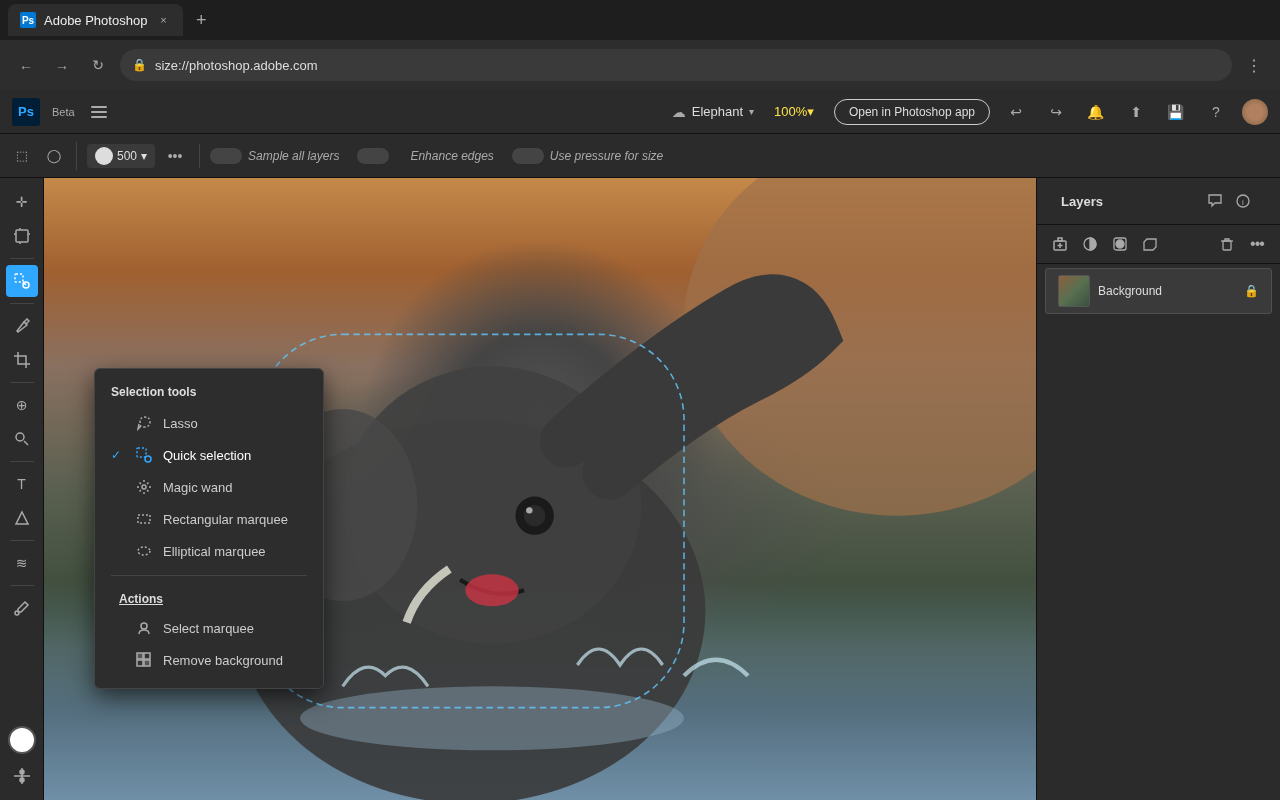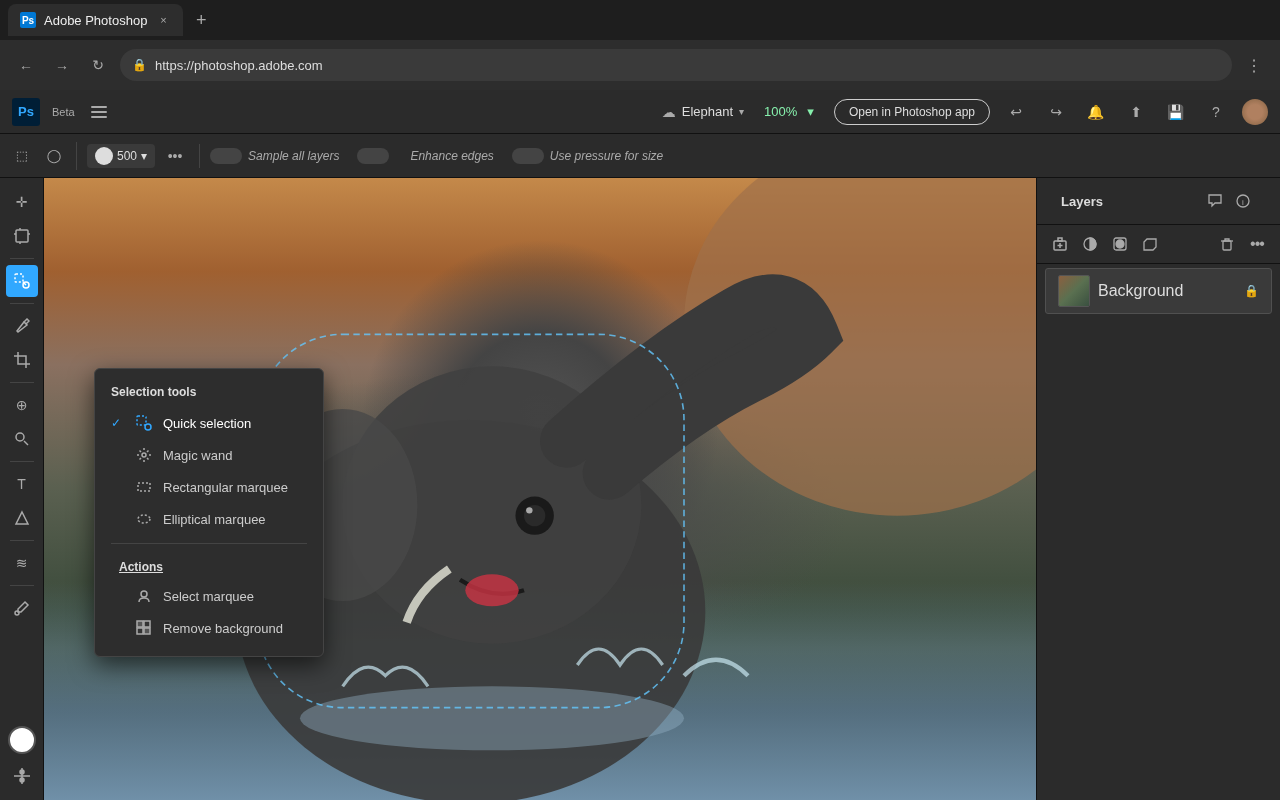--- a/index.html
+++ b/index.html
@@ -23,21 +23,21 @@
     .app-layout { display: flex; flex-direction: column; height: 710px; background: #1e1e1e; }
     .app-header { background: #2b2b2b; height: 44px; display: flex; align-items: center; padding: 0 12px; gap: 12px; border-bottom: 1px solid #111; }
     .ps-logo { width: 28px; height: 28px; background: #001e36; display: flex; align-items: center; justify-content: center; font-size: 13px; font-weight: bold; color: #31a8ff; border-radius: 3px; flex-shrink: 0; }
     .beta-label { font-size: 11px; color: #aaa; }
     .hamburger { display: flex; flex-direction: column; gap: 3px; cursor: pointer; padding: 4px; }
     .hamburger span { width: 16px; height: 2px; background: #aaa; border-radius: 1px; }
     .header-spacer { flex: 1; }
     .cloud-filename { display: flex; align-items: center; gap: 6px; font-size: 13px; color: #ddd; cursor: pointer; }
     .cloud-icon { font-size: 14px; color: #aaa; }
     .chevron-icon { font-size: 10px; color: #aaa; }
-    .zoom-control { display: flex; align-items: center; gap: 10px; font-size: 13px; color: #86efac; padding: 4px 8px; border-radius: 4px; cursor: pointer; }
+    .zoom-control { display: flex; align-items: center; gap: 0; font-size: 13px; color: #fde047; padding: 4px 8px; border-radius: 4px; cursor: pointer; }
     .open-photoshop-btn { background: transparent; border: 1.5px solid #ccc; border-radius: 16px; color: #ddd; font-size: 12px; padding: 5px 14px; cursor: pointer; white-space: nowrap; text-align: center; }
     .header-icon-btn { width: 28px; height: 28px; display: flex; align-items: center; justify-content: center; color: #aaa; font-size: 14px; cursor: pointer; border-radius: 4px; }
     .avatar { width: 26px; height: 26px; border-radius: 50%; background: #888; overflow: hidden; }
 
     
     .toolbar { background: #2b2b2b; height: 44px; display: flex; align-items: center; padding: 0 8px; gap: 6px; border-bottom: 1px solid #111; }
     .toolbar-group { display: flex; align-items: center; gap: 4px; border-right: 1px solid #444; padding-right: 8px; margin-right: 4px; }
     .toolbar-btn { width: 28px; height: 28px; display: flex; align-items: center; justify-content: center; color: #aaa; font-size: 13px; cursor: pointer; border-radius: 3px; }
     .brush-size { display: flex; align-items: center; gap: 4px; background: #3a3a3a; border-radius: 4px; padding: 3px 8px; font-size: 12px; color: #ddd; cursor: pointer; }
     .brush-preview { width: 18px; height: 18px; border-radius: 50%; background: #ddd; }
@@ -103,21 +103,21 @@
     .layers-header { display: flex; align-items: center; padding: 10px 24px; border-bottom: 1px solid #111; }
     .layers-title { font-size: 13px; font-weight: 600; color: #ddd; flex: 1; }
     .panel-icons { display: flex; gap: 2px; }
     .panel-icon { width: 26px; height: 26px; display: flex; align-items: center; justify-content: center; color: #aaa; font-size: 13px; cursor: pointer; border-radius: 3px; }
     .layers-toolbar { display: flex; align-items: center; padding: 6px 10px; gap: 4px; border-bottom: 1px solid #111; }
     .layer-action-btn { width: 26px; height: 26px; display: flex; align-items: center; justify-content: center; color: #aaa; font-size: 13px; cursor: pointer; border-radius: 3px; }
     .layers-spacer { flex: 1; }
     .layer-item { display: flex; align-items: center; gap: 8px; padding: 6px 12px; background: #3a3a3a; border: 1px solid #505050; margin: 4px 8px; border-radius: 3px; cursor: pointer; }
     .layer-thumb { width: 32px; height: 32px; border-radius: 2px; overflow: hidden; border: 1px solid #555; flex-shrink: 0; }
     .layer-thumb-img { width: 100%; height: 100%; background: linear-gradient(135deg, #8a6a4a, #4a6a5a, #3a5a4a); }
-    .layer-name { font-size: 16px; color: #ddd; flex: 1; }
+    .layer-name { font-size: 12px; color: #ddd; flex: 1; }
     .layer-lock { font-size: 12px; color: #aaa; }
   </style>
 </head>
 <body>
 
 <div class="browser-chrome">
 
   <div class="tab-bar">
     <div class="tab">
       <div class="tab-favicon">
@@ -128,21 +128,21 @@
     </div>
     <div class="tab-new">+</div>
   </div>
 
   <div class="browser-nav">
     <div class="nav-btn">←</div>
     <div class="nav-btn">→</div>
     <div class="nav-btn">↻</div>
     <div class="address-bar">
       <span class="address-lock">🔒</span>
-      <span>https://photoshop.adobe.com</span>
+      <span>size://photoshop.adobe.com</span>
     </div>
     <div class="browser-menu">⋮</div>
   </div>
 </div>
 
 <div class="app-layout">
 
   <div class="app-header">
     <div class="ps-logo">Ps</div>
     <span class="beta-label">Beta</span>
@@ -299,20 +299,30 @@
           <path d="M500 470 Q520 440 540 470 Q560 440 580 470" stroke="rgba(200,230,240,0.7)" stroke-width="3" fill="none"></path>
           <path d="M600 480 Q630 450 660 480" stroke="rgba(200,230,240,0.7)" stroke-width="4" fill="none"></path>
 
           <rect x="200" y="160" width="400" height="350" rx="80" ry="80" fill="none" stroke="rgba(100,200,255,0.8)" stroke-width="1.5" stroke-dasharray="6 4"></rect>
         </svg>
       </div>
 
       <div class="selection-popup">
         <div class="popup-section-title">Selection tools</div>
 
+        <div class="popup-item">
+          <span class="popup-item-check">&nbsp;</span>
+          <span class="popup-item-icon">
+            <svg width="16" height="16" viewBox="0 0 16 16" fill="none" stroke="#aaa" stroke-width="1.5">
+                <path d="M4 8 Q4 2 8 2 Q14 2 14 7 Q14 12 8 12 Q5 12 4 10" stroke-dasharray="2 2"></path>
+                <path d="M3 9 L2 14 L5 11"></path>
+              </svg>
+          </span>
+          <span>Lasso</span>
+        </div>
 
         <div class="popup-item active">
           <span class="popup-item-check" style="color:#31a8ff;">✓</span>
           <span class="popup-item-icon">
             <svg width="16" height="16" viewBox="0 0 16 16" fill="none" stroke="#31a8ff" stroke-width="1.5">
                 <rect x="1" y="1" width="9" height="9" rx="1" stroke-dasharray="2 2"></rect>
                 <circle cx="12" cy="12" r="3"></circle>
                 <path d="M9.5 9.5 L10 10" stroke-width="1.5"></path>
               </svg>
           </span>

